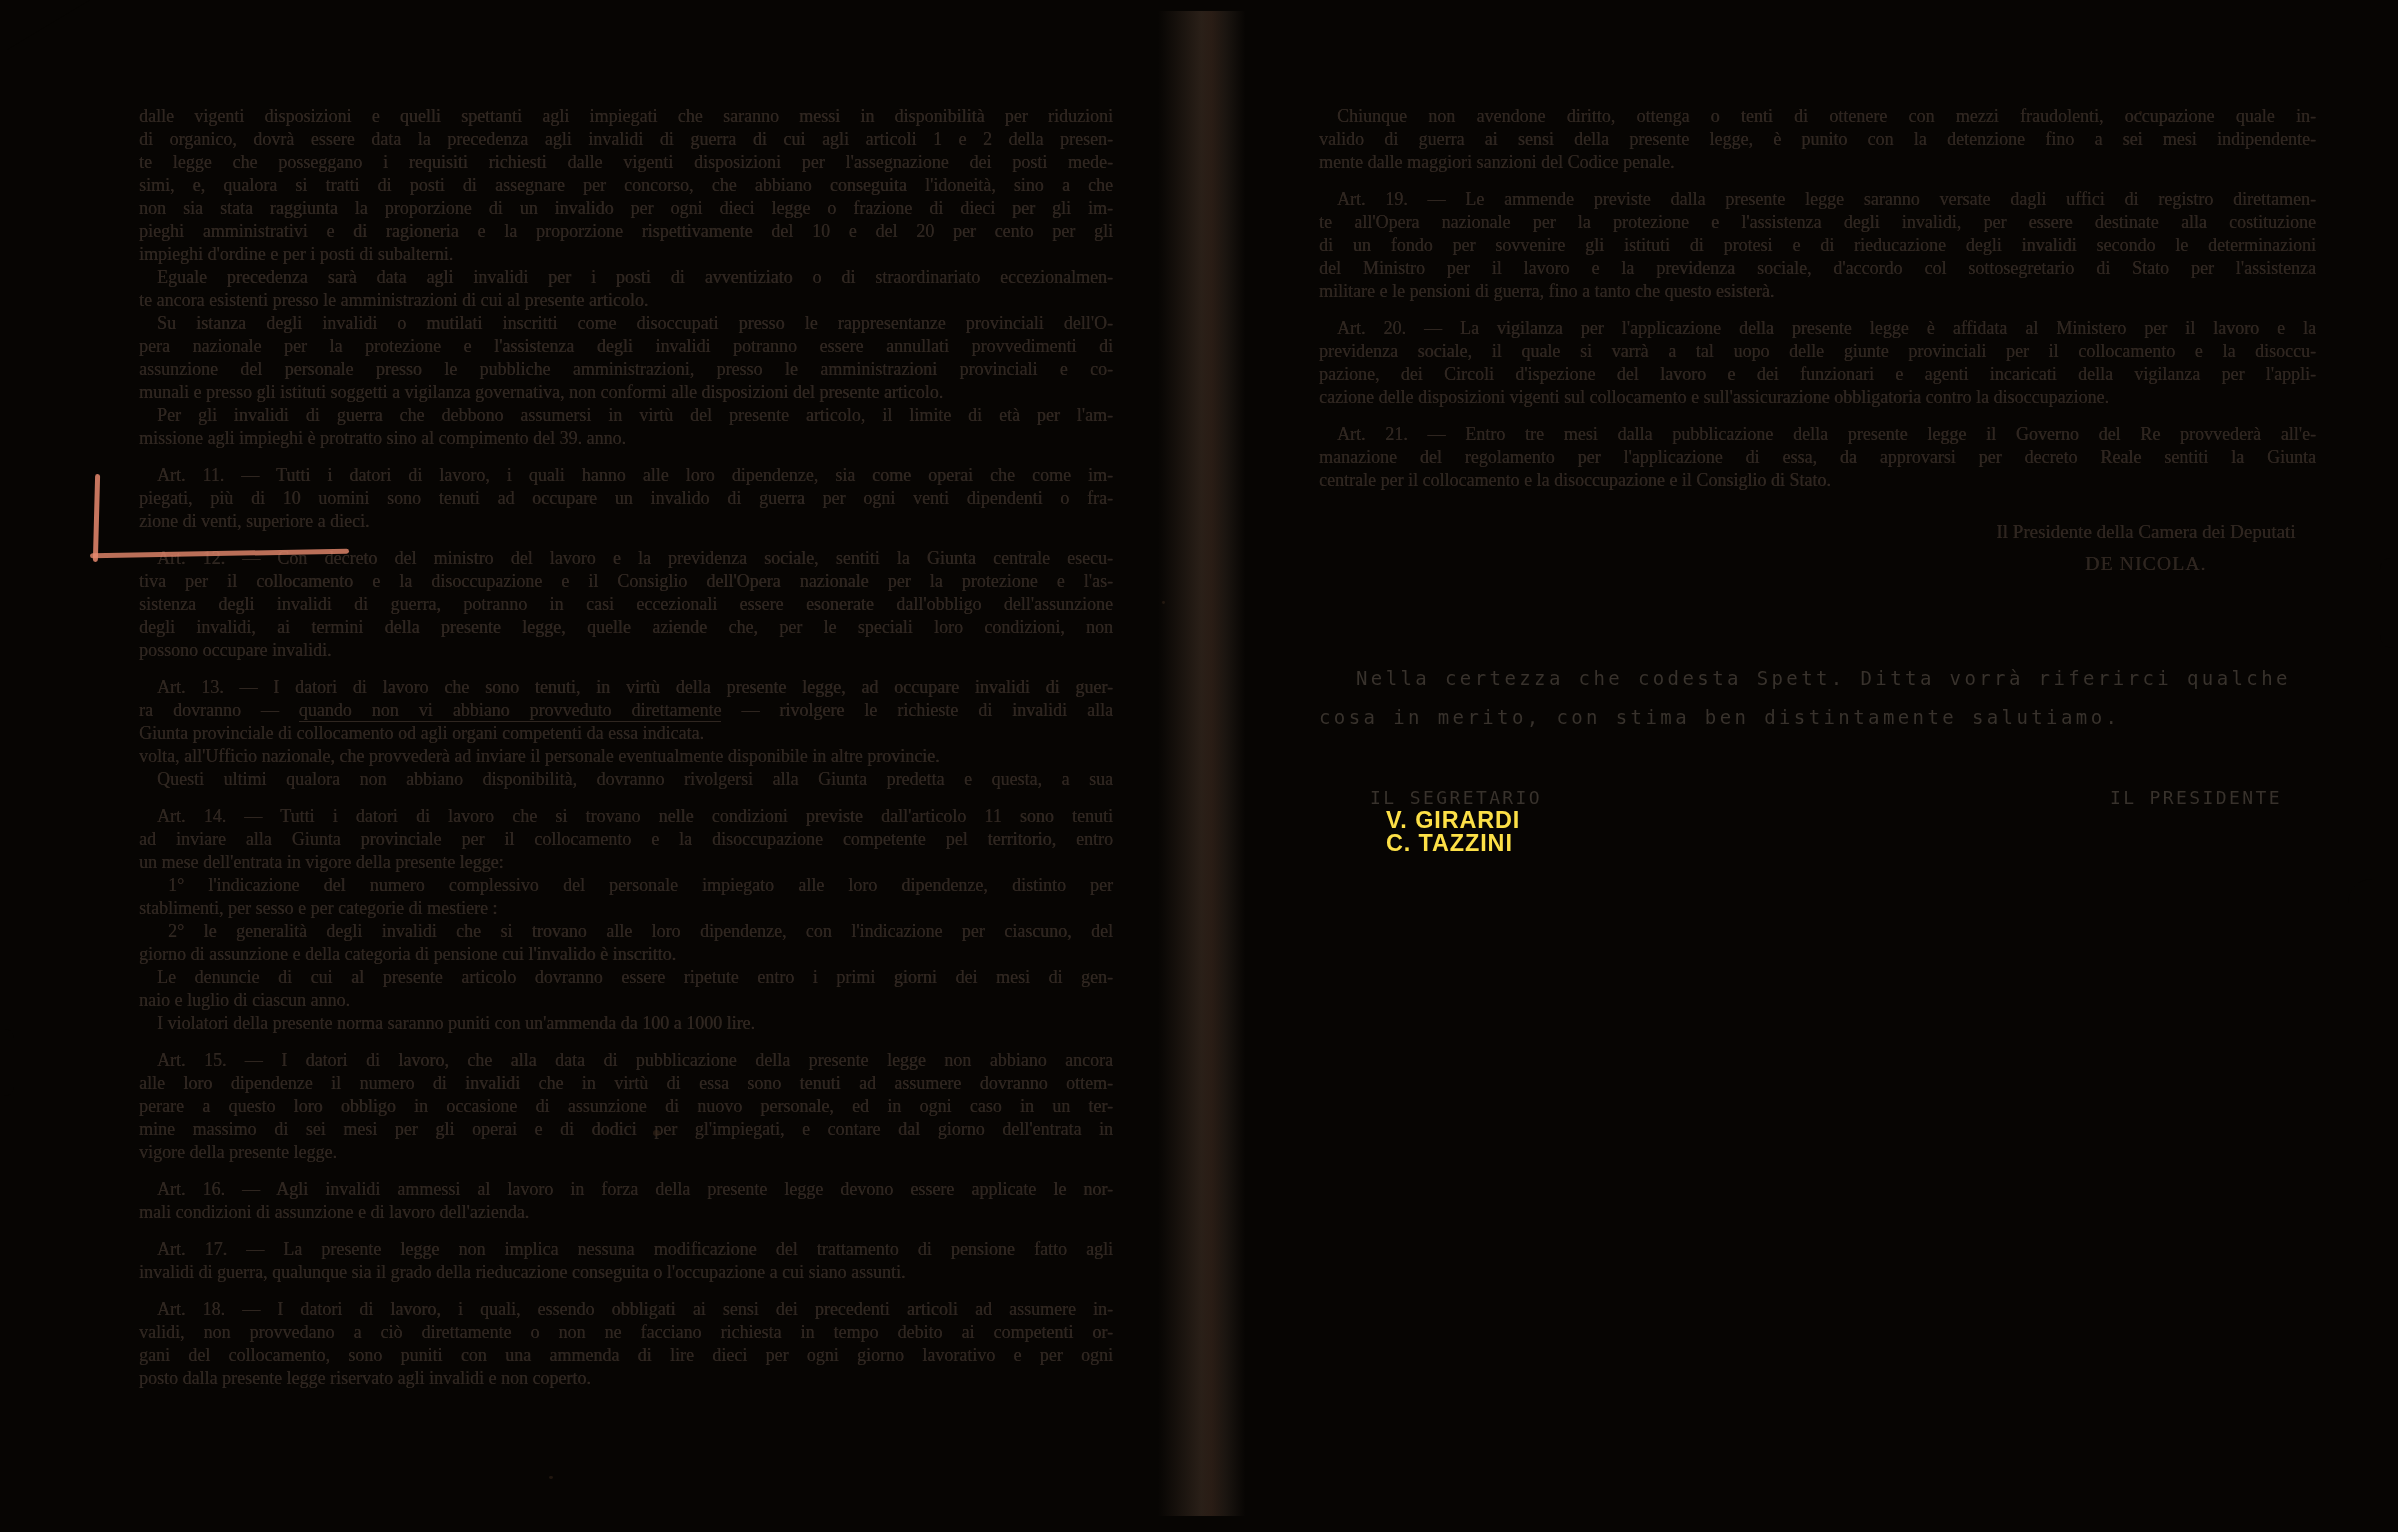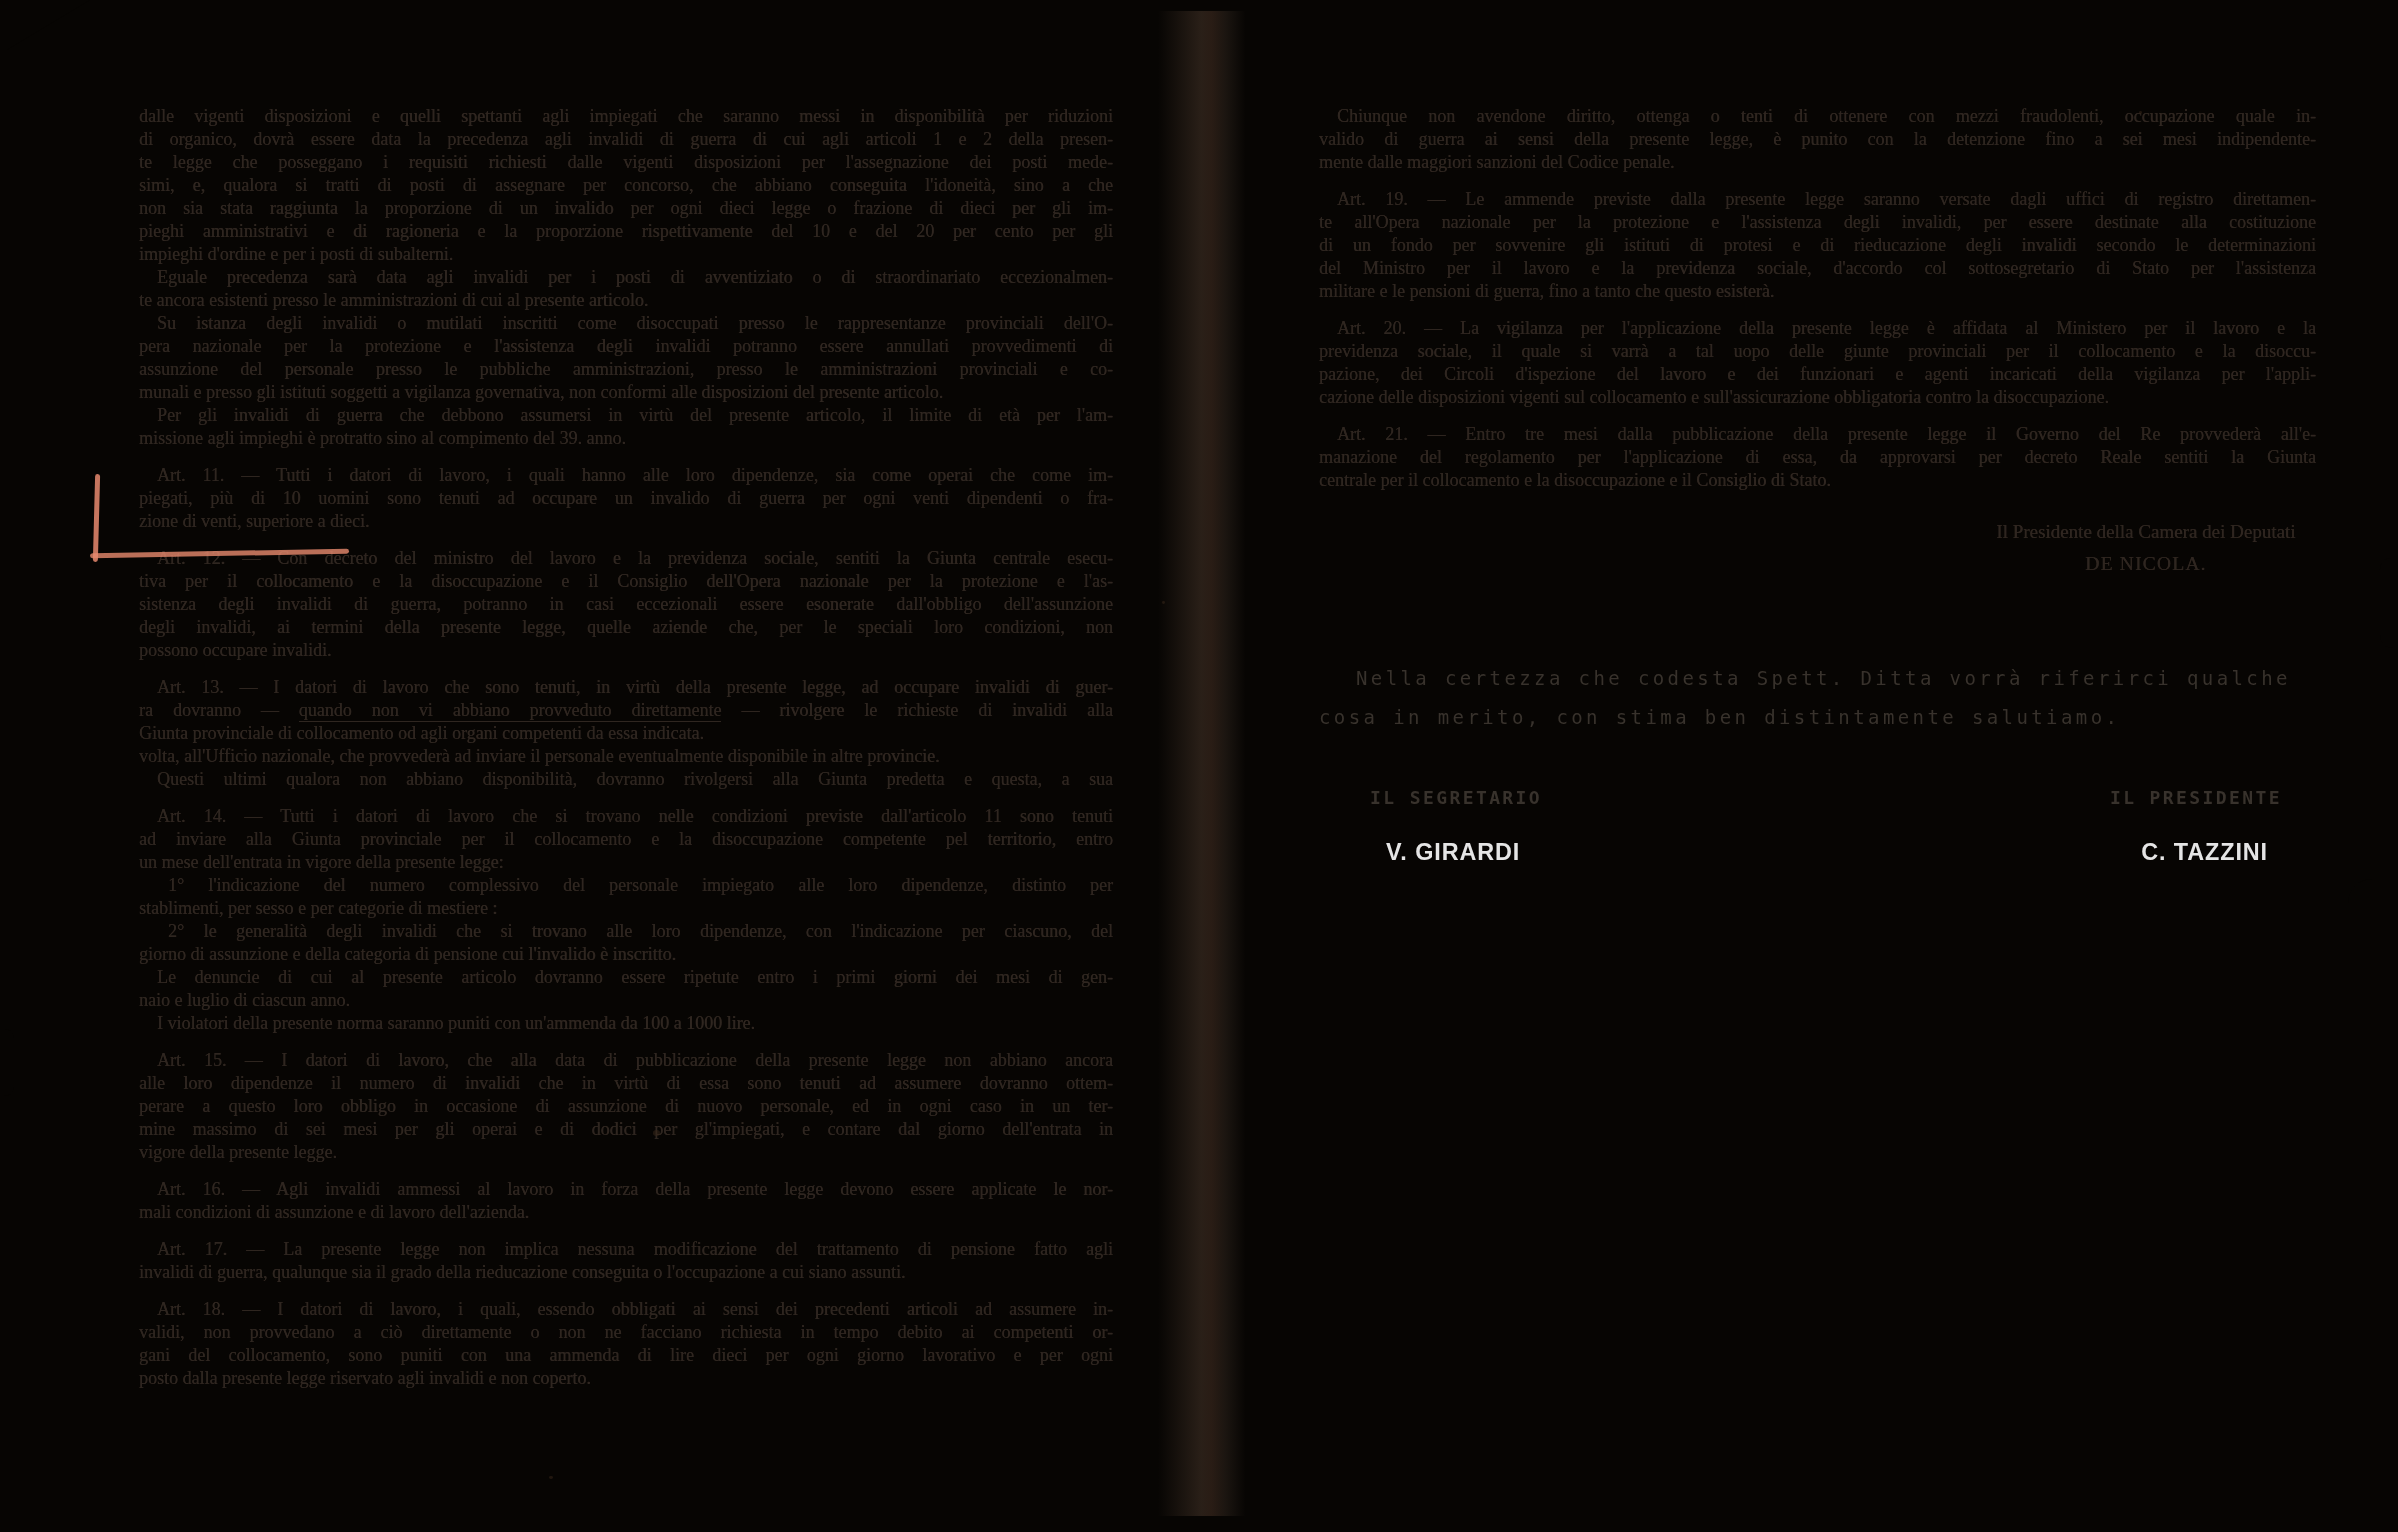--- a/index.html
+++ b/index.html
@@ -37,25 +37,25 @@
   .u{border-bottom:1.9px solid currentColor;padding-bottom:0.9px;}
 
   .sig-print{margin:28px 20.6px 0 auto;width:max-content;text-align:center;}
   .sig-print-l1{font-size:19px;}
   .sig-print-l2{font-size:19.7px;margin-top:9.4px;letter-spacing:1.1px;}
 
   .typed{margin-top:84px;font-family:"DejaVu Sans Mono","Liberation Mono",monospace;
     font-size:19px;letter-spacing:3.4px;line-height:39px;color:var(--typed,#38322c);text-shadow:none;}
   .typed-ind{text-indent:37px;}
 
-  .sig-row{display:flex;justify-content:space-between;color:var(--typed,#38322c);text-shadow:none;font-weight:bold;}
+  .sig-row{display:flex;justify-content:space-between;color:var(--typed,#38322c);text-shadow:none;}
   .sig-titles{margin-top:49px;font-family:"DejaVu Sans Mono","Liberation Mono",monospace;
     font-size:18px;letter-spacing:2.4px;padding:0 34px 0 51px;}
-  .sig-names{margin-top:32px;font-family:"Liberation Sans","DejaVu Sans",sans-serif;font-weight:bold;
-    font-size:23.4px;letter-spacing:0.9px;padding:0 48px 0 67px;color:#e5e5e5;}
+  .sig-names{font-family:"Liberation Sans","DejaVu Sans",sans-serif;font-weight:bold;
+    font-size:23.4px;letter-spacing:0.9px;padding:0 48px 0 67px;color:#fde047;flex-direction:column;}
 
   .red-v{position:absolute;left:94px;top:474px;width:4.7px;height:88px;border-radius:3.7px;
     background:var(--red,#e7896e);opacity:.85;transform:rotate(1.5deg);}
   .red-h{position:absolute;left:90px;top:551px;width:259px;height:4.7px;border-radius:3.7px;
     background:var(--red,#e7896e);opacity:.8;transform:rotate(-1deg);}
 </style>
 </head>
 <body>
 
 <div class="paper"></div>

